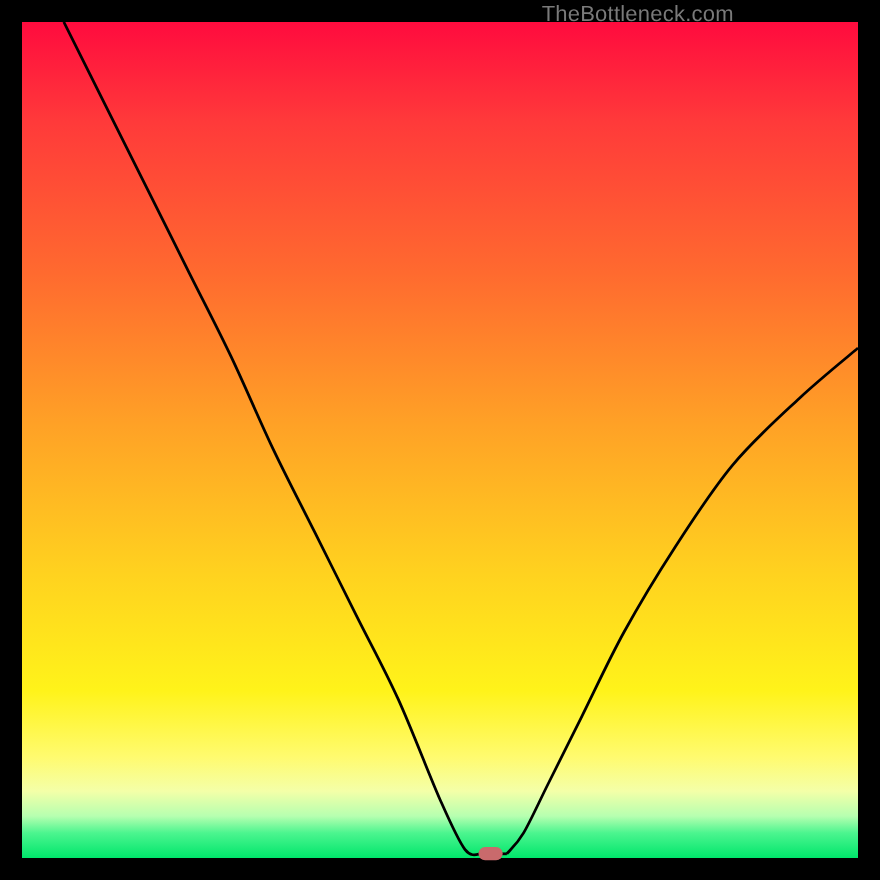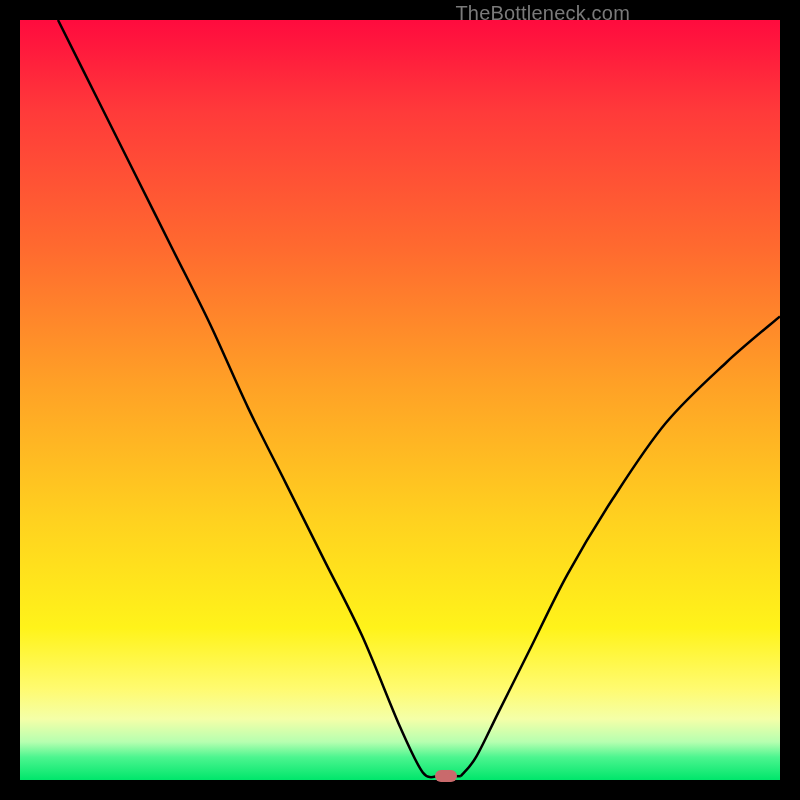--- a/index.html
+++ b/index.html
@@ -9,20 +9,21 @@
     height: 800px;
     background: #000;
     font-family: Arial, Helvetica, sans-serif;
     overflow: hidden;
   }
   .frame {
     position: relative;
     width: 636px;
     height: 800px;
     background: #000;
+    padding-left: 37px;
   }
   .plot {
     position: absolute;
     left: 20px;
     top: 20px;
     width: 760px;
     height: 760px;
     
     background: linear-gradient(
       to bottom,

